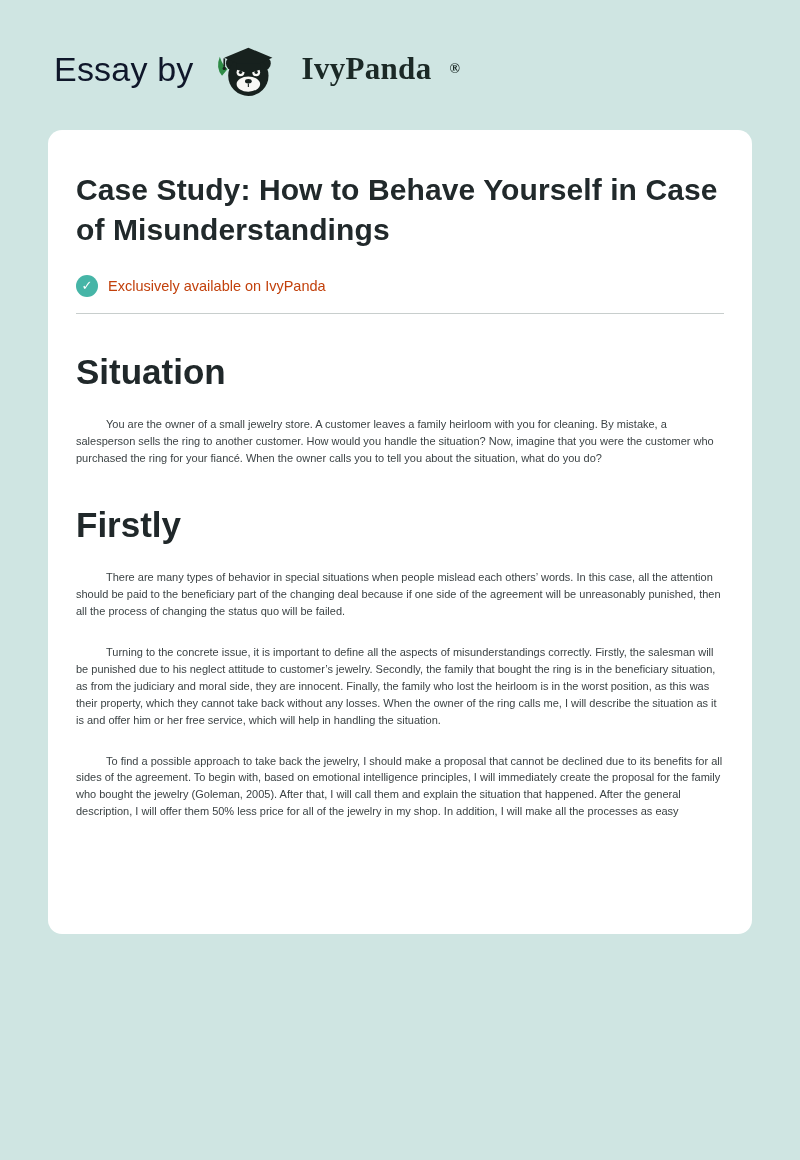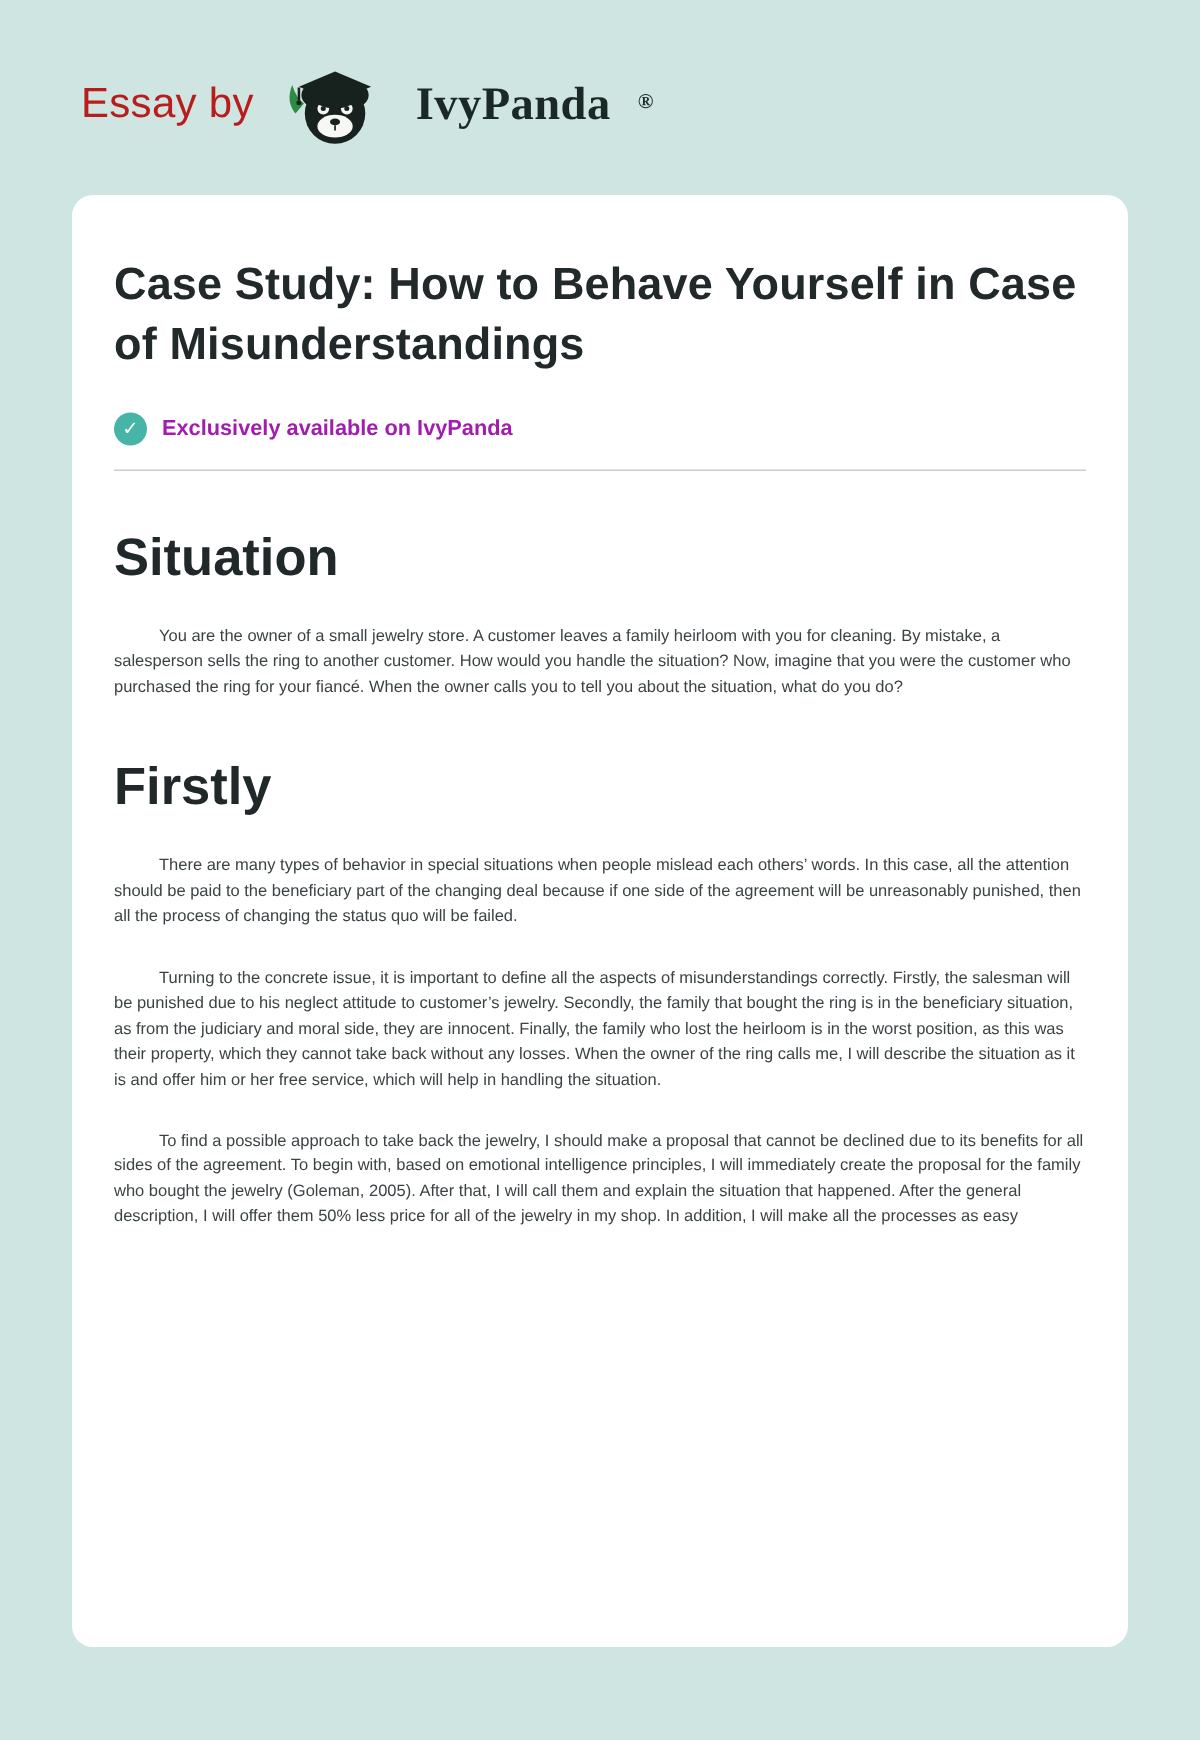--- a/index.html
+++ b/index.html
@@ -12,22 +12,22 @@
     font-family: "Liberation Sans", sans-serif;
     color: #3c4345;
   }
   .site-header {
     display: flex;
     align-items: center;
     padding: 34px 0 0 54px;
     height: 104px;
   }
   .essay-by {
-    font-size: 28px;
-    color: #b91c1c;
+    font-size: 34px;
+    color: #0f172a;
     margin-right: 20px;
     letter-spacing: 0.2px;
   }
   .logo {
     display: inline-flex;
     align-items: center;
     cursor: pointer;
     gap: 16px;
   }
   .logo svg { display: block; margin-right: 10px; }
@@ -44,21 +44,21 @@
     font-size: 14px;
     color: #1b2926;
     vertical-align: super;
     margin-left: 2px;
   }
   .card {
     margin: 26px 48px 0;
     background: #ffffff;
     border-radius: 14px;
     padding: 40px 28px 50px;
-    height: 968px;
+    height: 804px;
     overflow: hidden;
   }
   .essay-title {
     margin: 0 0 26px;
     font-size: 30px;
     line-height: 1.32;
     font-weight: 700;
     color: #21292b;
     letter-spacing: 0.1px;
   }
@@ -73,22 +73,22 @@
     background: #46b5a7;
     color: #ffffff;
     font-size: 13px;
     line-height: 22px;
     text-align: center;
     margin-right: 10px;
     flex: 0 0 auto;
   }
   .badge-text {
     font-size: 14.5px;
-    font-weight: 700;
-    color: #a21caf;
+    font-weight: 400;
+    color: #c2410c;
   }
   .divider {
     border: none;
     border-top: 1px solid #c8cecd;
     margin: 16px 0 0;
   }
   .section-heading {
     margin: 38px 0 24px;
     font-size: 35px;
     font-weight: 700;

